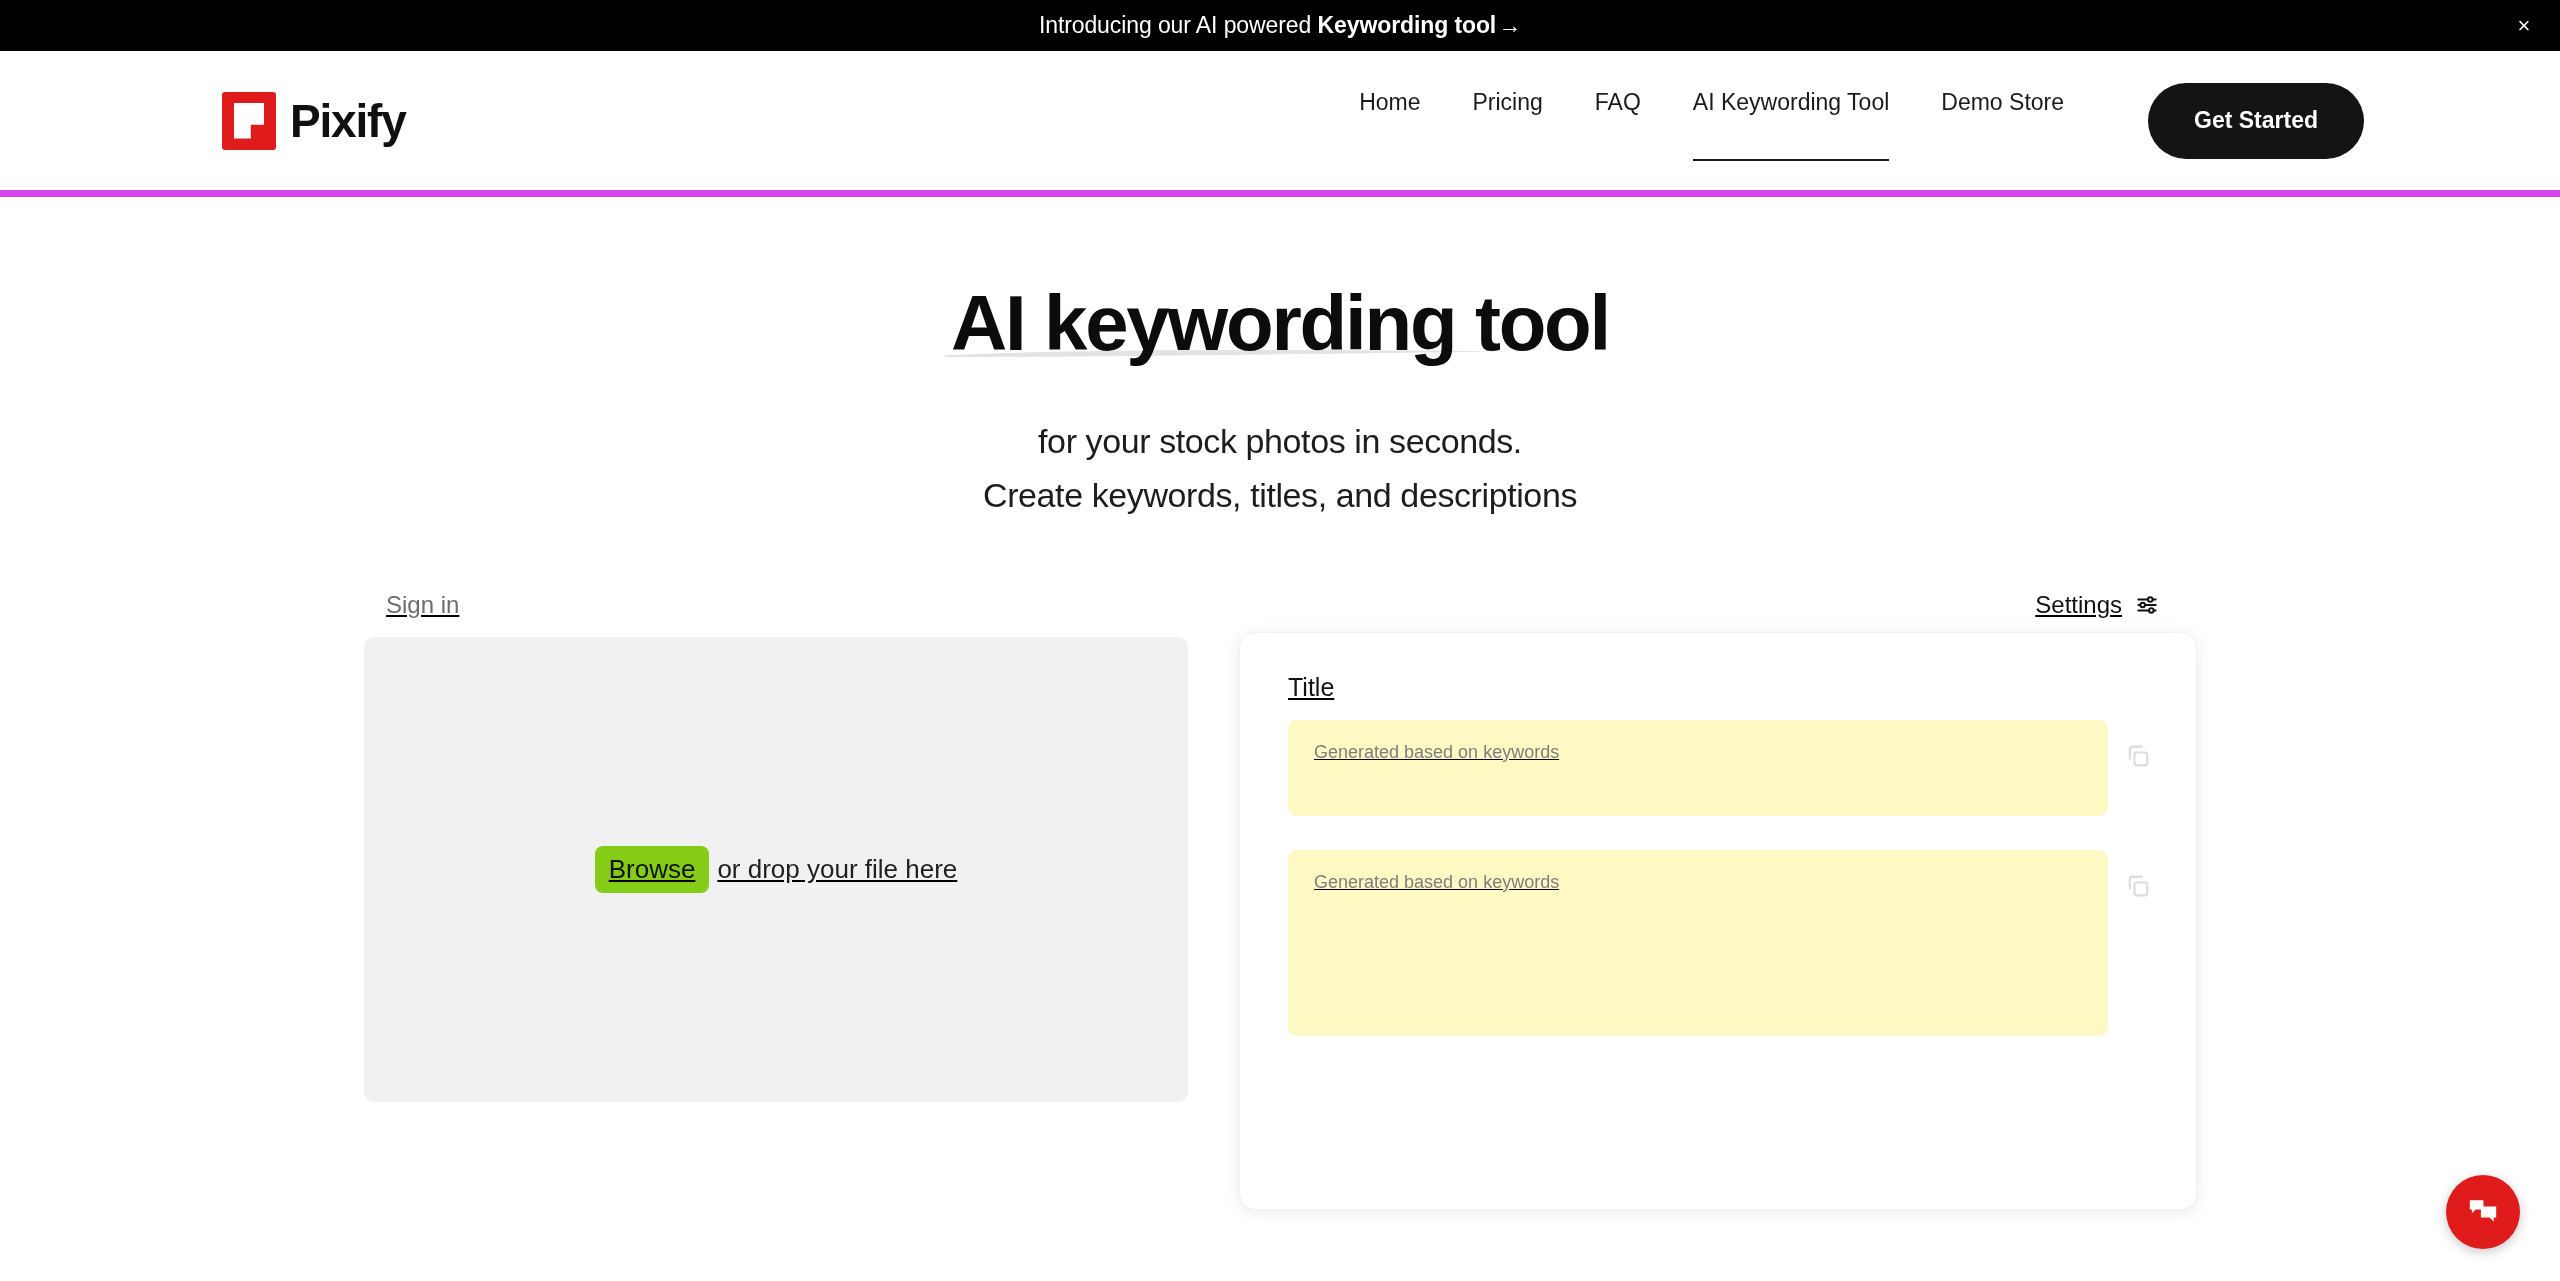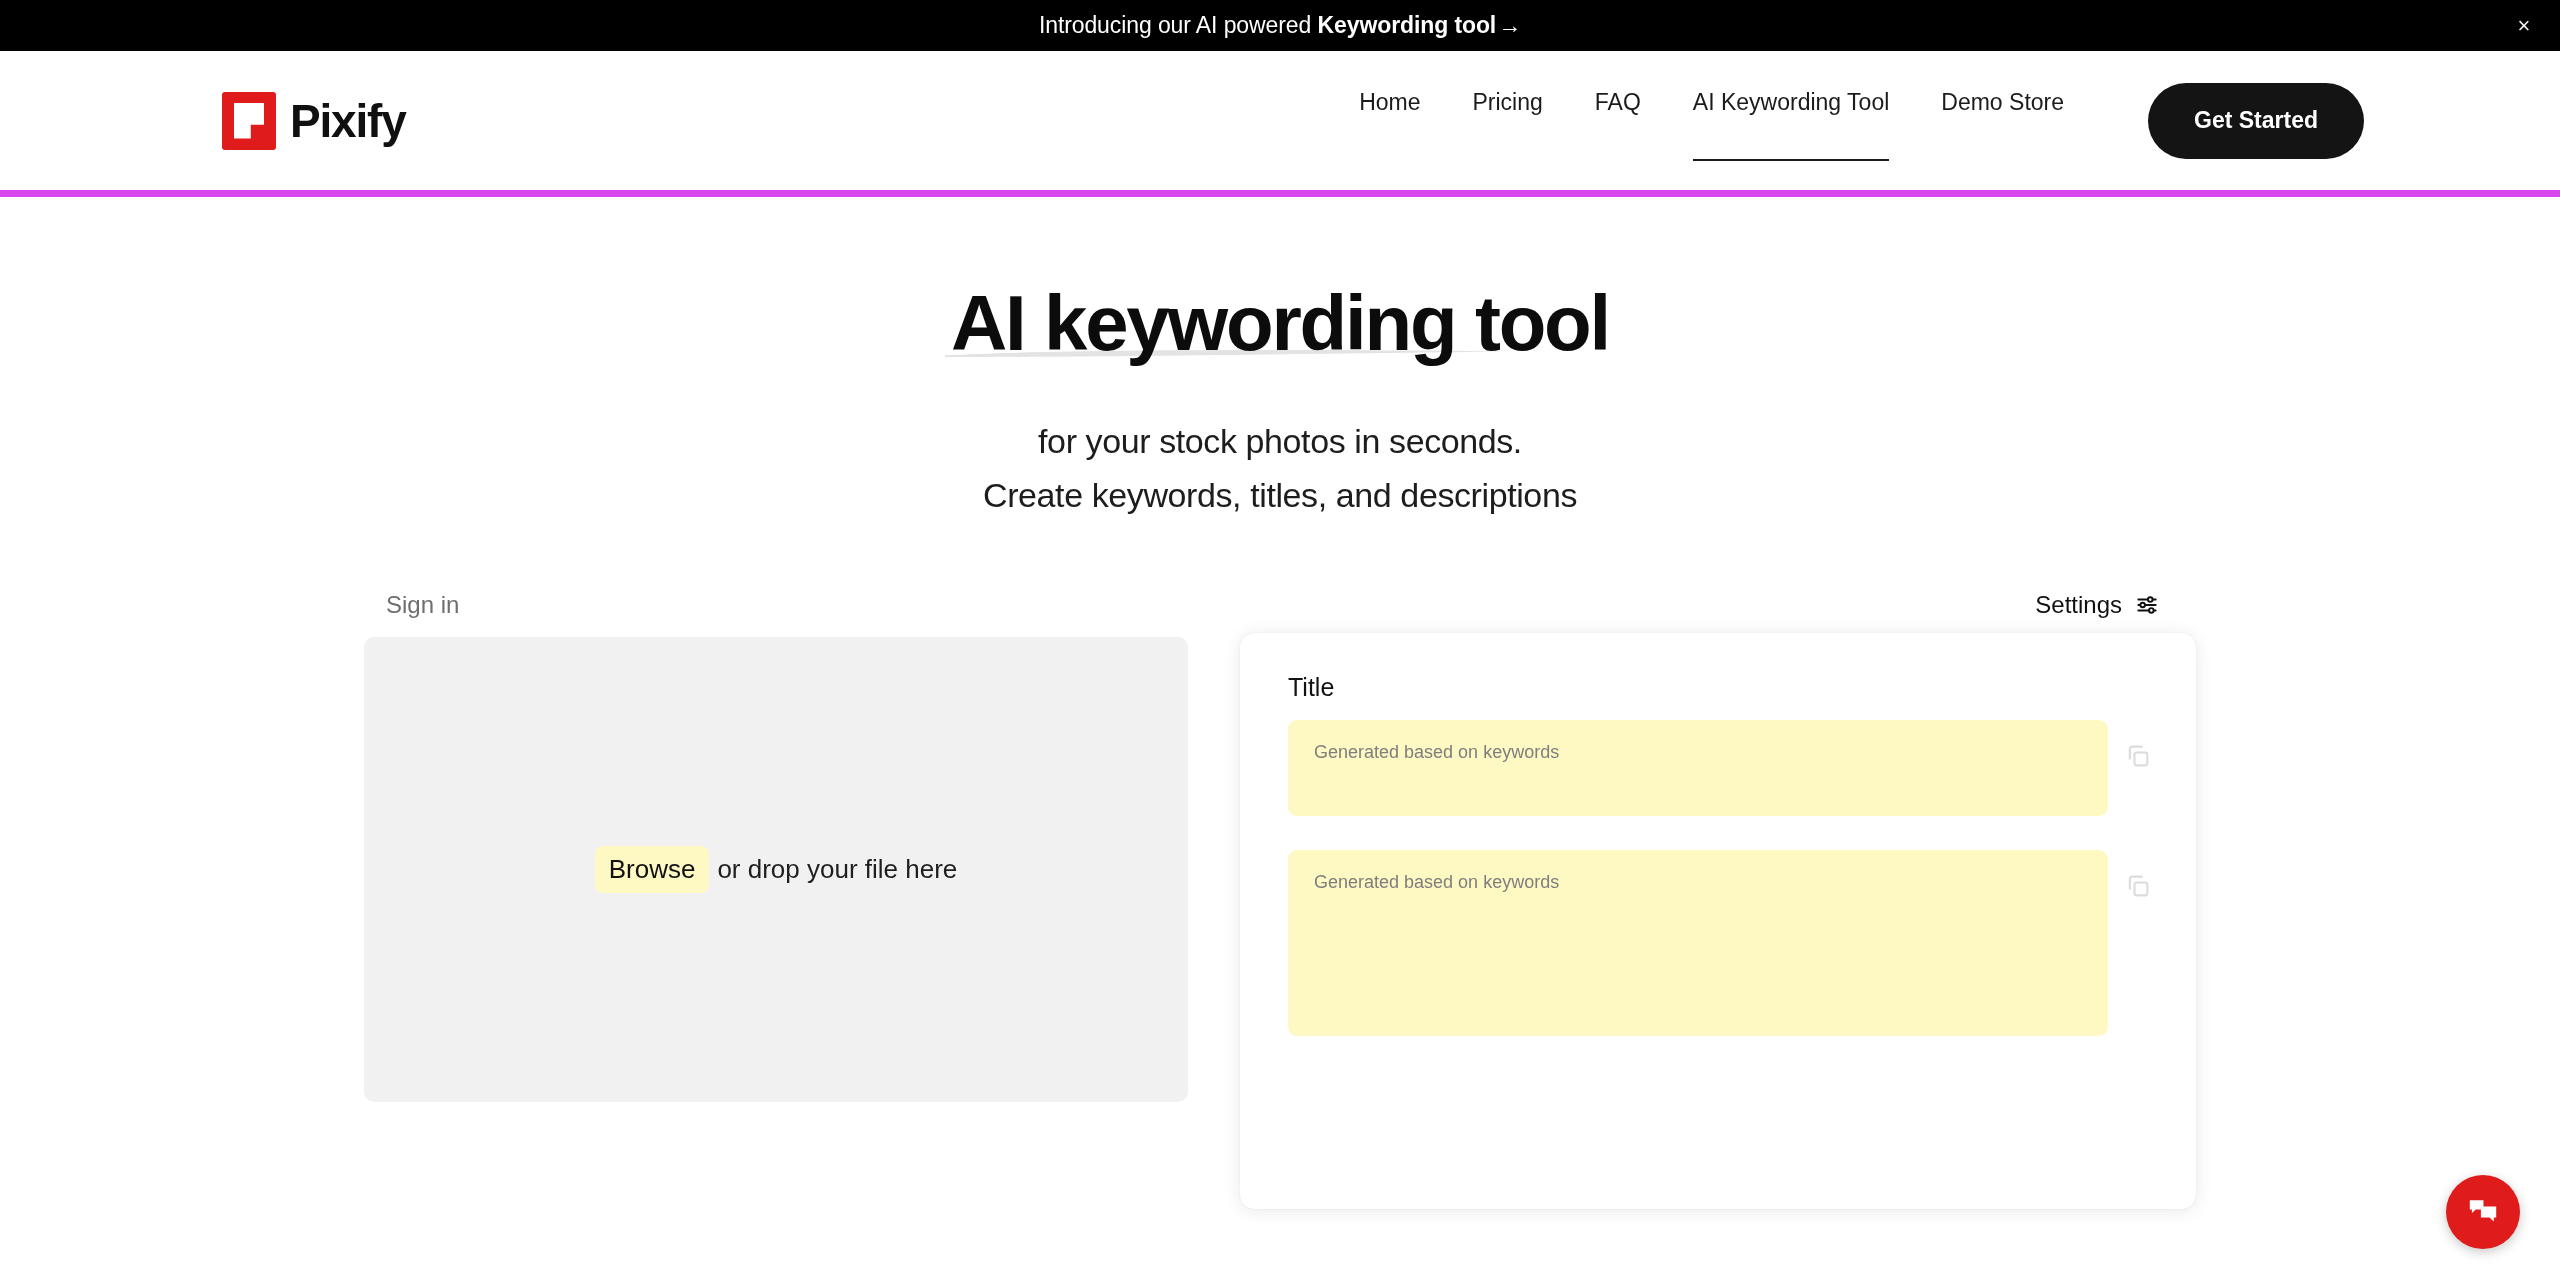--- a/index.html
+++ b/index.html
@@ -158,20 +158,21 @@
     line-height: 1.58;
     color: #1d1d1d;
     letter-spacing: -0.4px;
   }
 
   
   .tool {
     margin: 0 auto;
     width: 1832px;
     padding-top: 68px;
+    text-decoration: underline;
   }
   .tool-bar {
     display: flex;
     align-items: center;
     justify-content: space-between;
     padding: 0 2px 18px 22px;
   }
   .signin {
     font-size: 24px;
     color: #6e6e6e;
@@ -205,21 +206,21 @@
     cursor: pointer;
   }
   .dropzone-inner {
     display: flex;
     align-items: center;
     gap: 8px;
     font-size: 26px;
     color: #1f1f1f;
   }
   .browse-chip {
-    background: #fef9c3;
+    background: #84cc16;
     border-radius: 8px;
     padding: 8px 14px;
     font-size: 26px;
     color: #111111;
     cursor: pointer;
   }
 
   .result-card {
     flex: 1;
     background: #ffffff;

